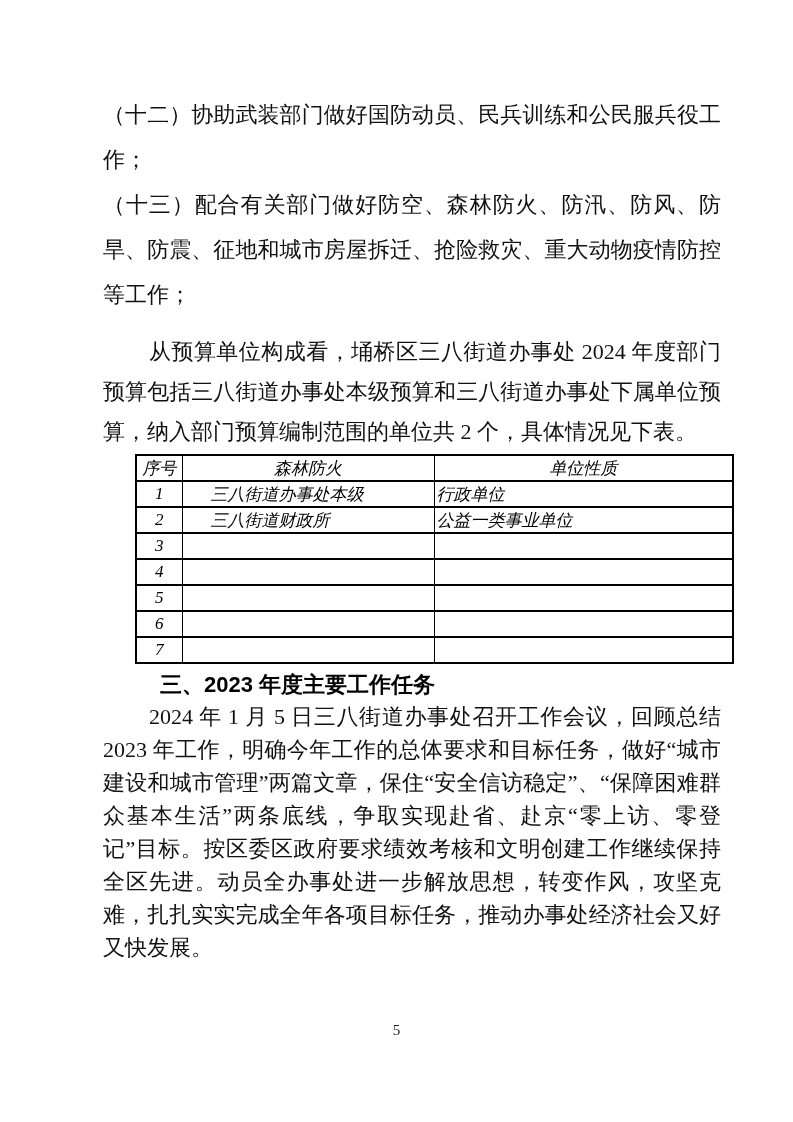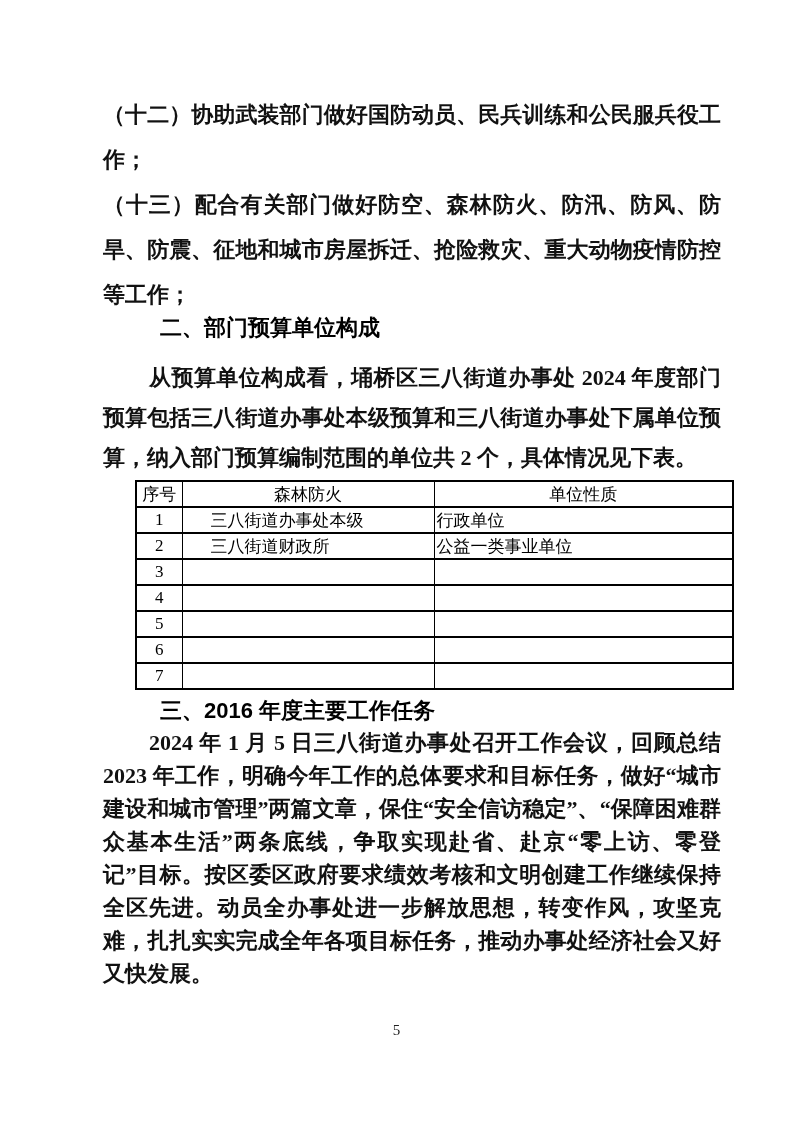--- a/index.html
+++ b/index.html
@@ -20,21 +20,20 @@
     position: absolute;
     left: 103px;
     top: 92px;
     width: 618px;
   }
   p.body {
     margin: 0;
     font-size: 22px;
     text-align: justify;
     color: #111111;
-    font-weight: bold;
   }
   p.sp45 { line-height: 45px; }
   p.sp40 { line-height: 40px; }
   p.sp33 { line-height: 33px; }
   p.indent { text-indent: 46px; }
   h2.heading {
     margin: 0 0 0 57px;
     font-family: "Liberation Sans", "DejaVu Sans", sans-serif;
     font-size: 22px;
     font-weight: bold;
@@ -45,20 +44,21 @@
   h2.h-sec3 { margin-top: 6px; }
   p.p-intro { margin-top: 15px; }
   p.p-tasks { margin-top: 0; }
   table.units {
     border-collapse: collapse;
     table-layout: fixed;
     width: 597px;
     margin: 2px 0 0 32px;
     font-size: 17px;
     border: 2px solid #000000;
+    font-style: italic;
   }
   table.units th, table.units td {
     border: 1px solid #000000;
     border-top: 2px solid #000000;
     border-bottom: 2px solid #000000;
     height: 24px;
     padding: 0;
     vertical-align: middle;
     font-weight: normal;
     overflow: hidden;
@@ -81,21 +81,20 @@
 </head>
 <body>
 
 <div class="page">
   <div class="content">
 
     <p class="body sp45">（十二）协助武装部门做好国防动员、民兵训练和公民服兵役工作；</p>
 
     <p class="body sp45">（十三）配合有关部门做好防空、森林防火、防汛、防风、防旱、防震、征地和城市房屋拆迁、抢险救灾、重大动物疫情防控等工作；</p>
 
-    <h2 class="heading h-sec2">二、部门预算单位构成</h2>
 
     <p class="body sp40 indent p-intro">从预算单位构成看，埇桥区三八街道办事处 2024 年度部门预算包括三八街道办事处本级预算和三八街道办事处下属单位预算，纳入部门预算编制范围的单位共 2 个，具体情况见下表。</p>
 
     <table class="units">
       <colgroup>
           <col style="width: 46px;">
           <col style="width: 252px;">
           <col style="width: 299px;">
         </colgroup>
       <thead>
@@ -137,20 +136,20 @@
             <td class="col-type"></td>
           </tr>
           <tr>
             <td class="col-num">7</td>
             <td class="col-name"></td>
             <td class="col-type"></td>
           </tr>
         </tbody>
     </table>
 
-    <h2 class="heading h-sec3">三、2016 年度主要工作任务</h2>
+    <h2 class="heading h-sec3">三、2023 年度主要工作任务</h2>
 
     <p class="body sp33 indent p-tasks">2024 年 1 月 5 日三八街道办事处召开工作会议，回顾总结 2023 年工作，明确今年工作的总体要求和目标任务，做好“城市建设和城市管理”两篇文章，保住“安全信访稳定”、“保障困难群众基本生活”两条底线，争取实现赴省、赴京“零上访、零登记”目标。按区委区政府要求绩效考核和文明创建工作继续保持全区先进。动员全办事处进一步解放思想，转变作风，攻坚克难，扎扎实实完成全年各项目标任务，推动办事处经济社会又好又快发展。</p>
 
   </div>
 
   <div class="page-number">5</div>
 </div>
 
 </body></html>

